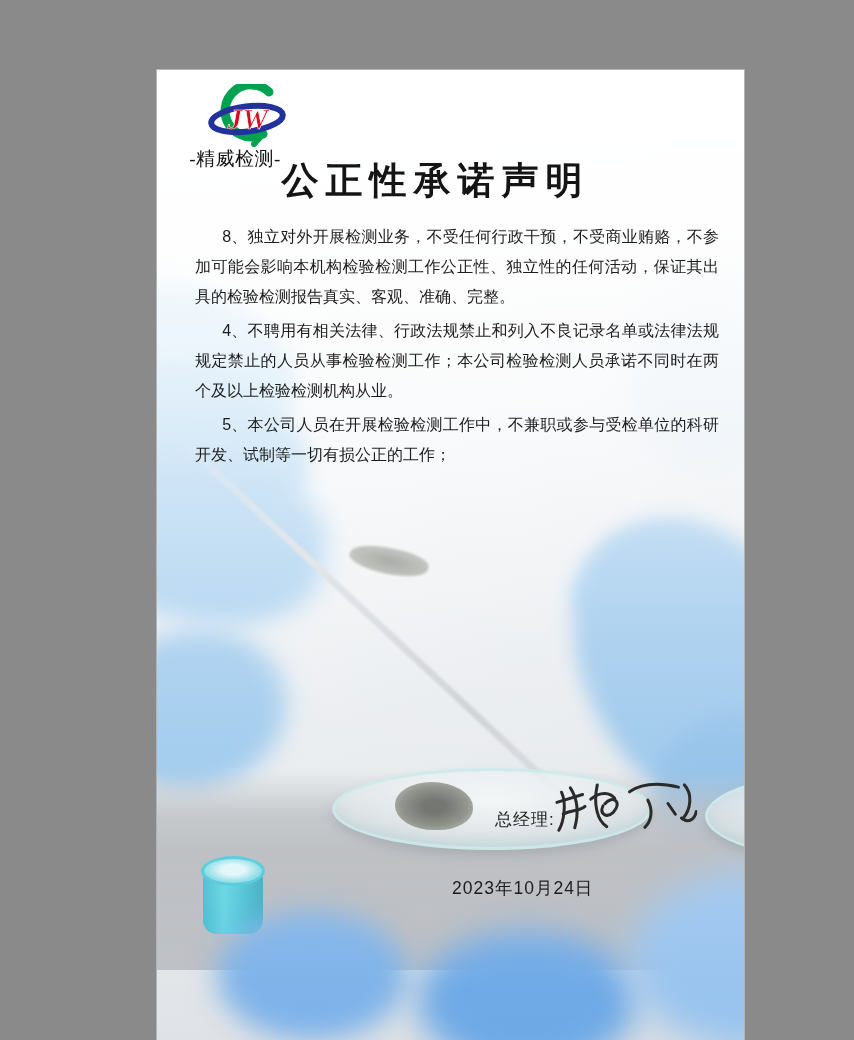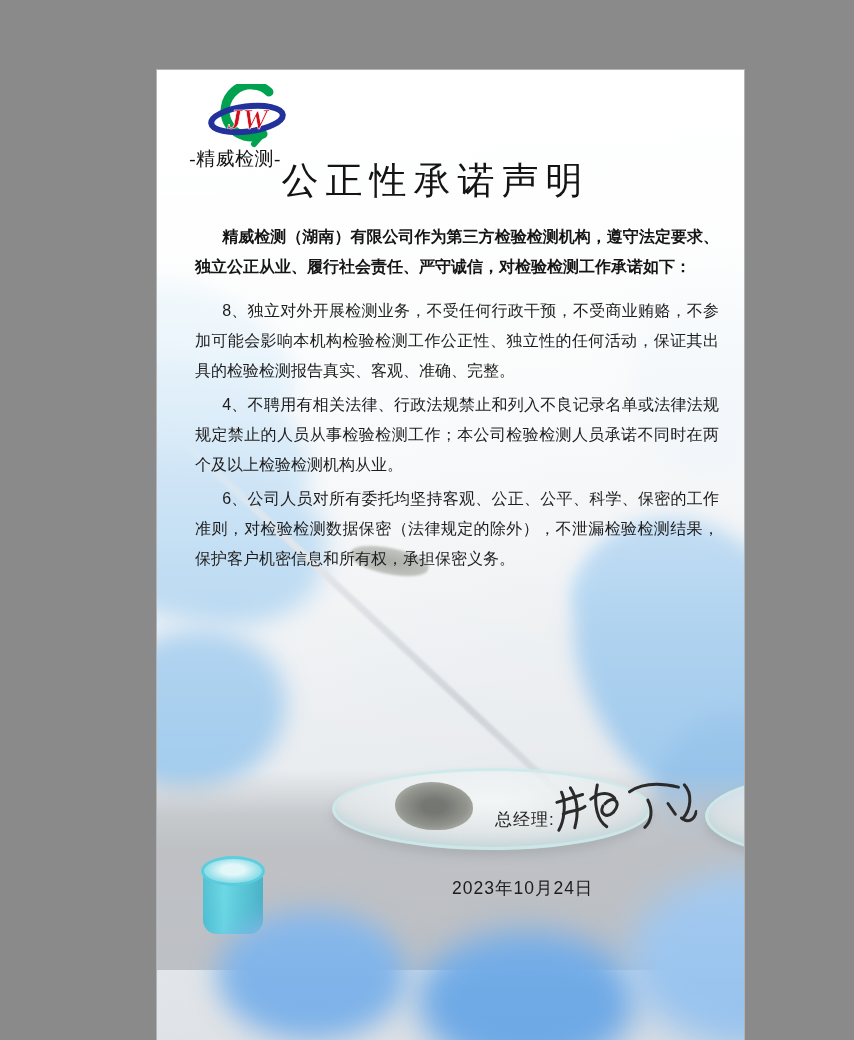--- a/index.html
+++ b/index.html
@@ -49,21 +49,21 @@
   .blob3{left:470px;top:800px;width:260px;height:180px;background:#8cbcec;border-radius:50%;filter:blur(18px);}
   .veil{position:absolute;inset:0;
     background:linear-gradient(180deg,rgba(255,255,255,.98) 0%,rgba(255,255,255,.95) 12%,rgba(255,255,255,.8) 26%,rgba(255,255,255,.58) 42%,rgba(255,255,255,.4) 56%,rgba(255,255,255,.3) 68%,rgba(255,255,255,.22) 78%,rgba(255,255,255,.12) 90%,rgba(255,255,255,.08) 100%);}
   
   .logo-graphic{position:absolute;left:40px;top:14px;width:96px;height:66px;}
   .brand{position:absolute;left:13px;top:76px;width:130px;text-align:center;
     font-weight:normal;font-size:19px;color:#141414;letter-spacing:0.5px;
     font-family:"Liberation Serif","DejaVu Serif",serif;}
   .title{position:absolute;left:0;right:30px;top:86px;text-align:center;
     font-family:"Liberation Serif","DejaVu Serif",serif;
-    font-weight:400;font-size:37px;letter-spacing:7px;color:#141414;}
+    font-weight:700;font-size:37px;letter-spacing:7px;color:#141414;}
   .content{position:absolute;left:38px;right:25px;top:152px;color:#1d1d1d;}
   .content p{margin:0 0 4px;font-size:16px;line-height:30px;text-align:justify;text-indent:1.7em;}
   .content p.intro{font-weight:bold;color:#141414;margin-bottom:14px;}
   .sig-label{position:absolute;left:338px;top:738px;font-size:17px;color:#222;letter-spacing:1px;}
   .sig-svg{position:absolute;left:395px;top:706px;transform:rotate(-2deg);}
   .date{position:absolute;left:295px;top:806px;font-size:17.5px;color:#1c1c1c;letter-spacing:1px;}
 </style>
 </head>
 <body>
 
@@ -98,24 +98,23 @@
     <path d="M72,8 A26,26 0 1 0 66,50" fill="none" stroke="#00A250" stroke-width="9" stroke-linecap="round"></path>
     <path d="M66,50 L57,60" fill="none" stroke="#00A250" stroke-width="6" stroke-linecap="round"></path>
     <ellipse cx="50" cy="35" rx="36" ry="12.5" transform="rotate(-7 50 35)" fill="none" stroke="#23319B" stroke-width="6"></ellipse>
     <text x="51" y="45" text-anchor="middle" font-family="Liberation Serif, DejaVu Serif, serif" font-size="29" font-style="italic" font-weight="bold" fill="#D01020" stroke="#ffffff" stroke-width="0.6">JW</text>
   </svg>
   <div class="brand">-精威检测-</div>
 
   <div class="title">公正性承诺声明</div>
 
   <div class="content">
-    <p class="intro">精威检测（湖南）有限公司作为第三方检验检测机构，遵守法定要求、独立公正从业、履行社会责任、严守诚信，对检验检测工作承诺如下：</p>
     <p>8、独立对外开展检测业务，不受任何行政干预，不受商业贿赂，不参加可能会影响本机构检验检测工作公正性、独立性的任何活动，保证其出具的检验检测报告真实、客观、准确、完整。</p>
     <p>4、不聘用有相关法律、行政法规禁止和列入不良记录名单或法律法规规定禁止的人员从事检验检测工作；本公司检验检测人员承诺不同时在两个及以上检验检测机构从业。</p>
-    <p>6、公司人员对所有委托均坚持客观、公正、公平、科学、保密的工作准则，对检验检测数据保密（法律规定的除外），不泄漏检验检测结果，保护客户机密信息和所有权，承担保密义务。</p>
+    <p>5、本公司人员在开展检验检测工作中，不兼职或参与受检单位的科研开发、试制等一切有损公正的工作；</p>
   </div>
 
   <div class="sig-label">总经理:</div>
   <svg class="sig-svg" width="145" height="58" viewBox="0 0 145 58">
     <g fill="none" stroke="#2b2b2b" stroke-width="3" stroke-linecap="round" stroke-linejoin="round">
       <path d="M10,14 C15,26 11,44 6,52"></path>
       <path d="M19,10 C25,20 27,34 22,50"></path>
       <path d="M5,24 L31,17"></path>
       <path d="M11,36 C19,32 27,34 33,29"></path>
       <path d="M46,8 C41,28 45,44 54,50"></path>

